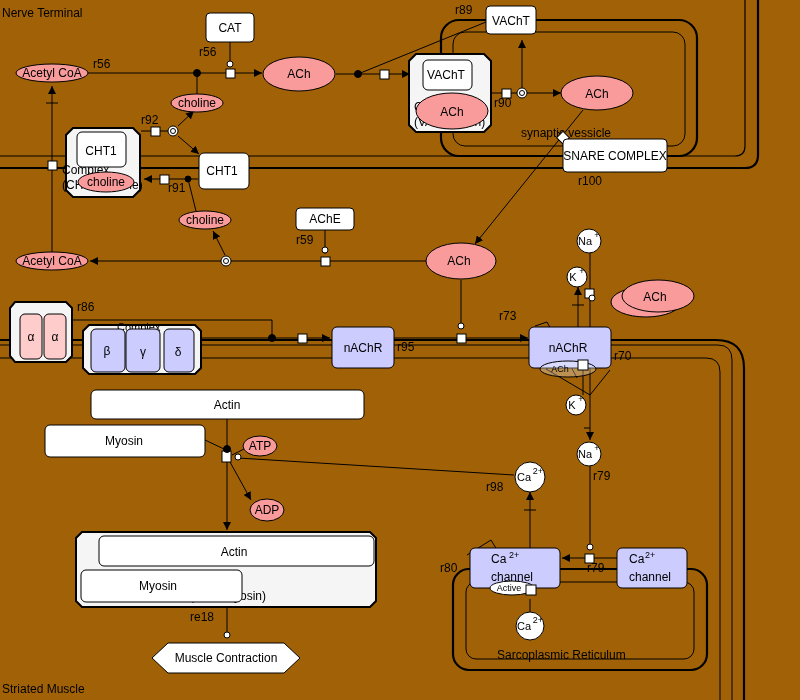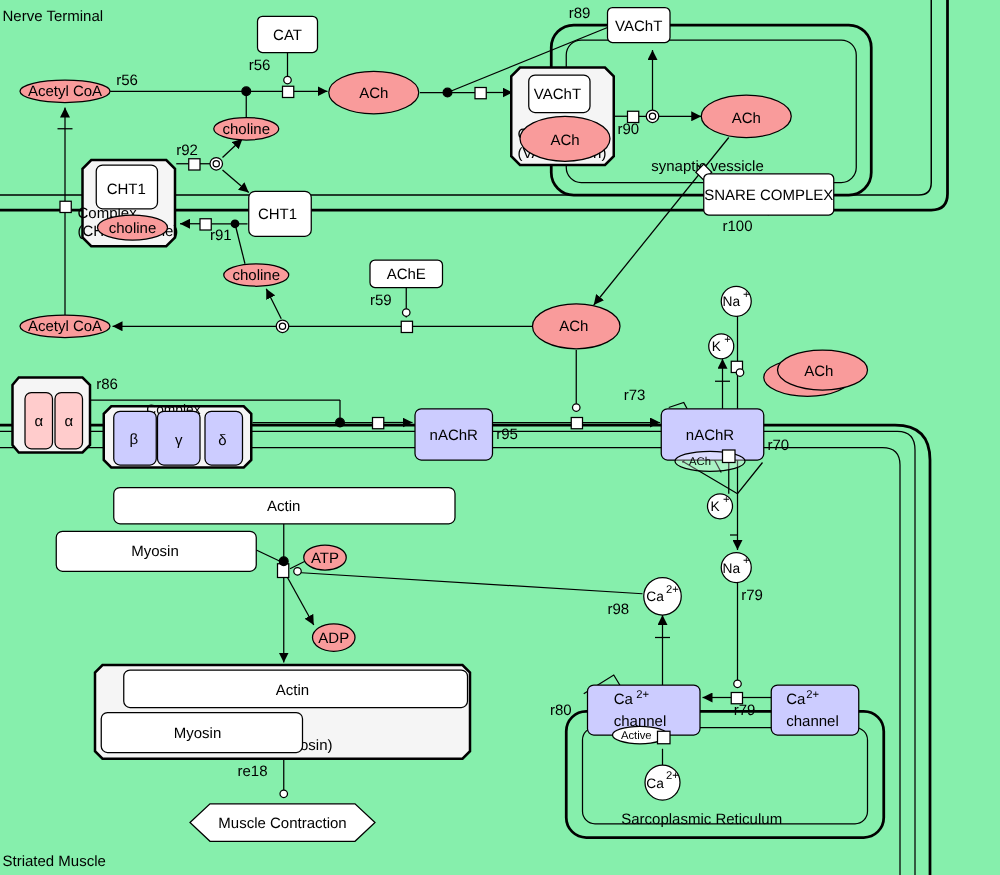--- a/index.html
+++ b/index.html
@@ -1,16 +1,16 @@
 <!DOCTYPE html>
 <html><head>
 <meta charset="utf-8">
 <style>
   html, body { margin: 0; padding: 0; background: #ffffff; }
-  #canvas { position: relative; width: 800px; height: 700px; overflow: hidden; background: #86efac;
+  #canvas { position: relative; width: 800px; height: 700px; overflow: hidden; background: #a16207;
             font-family: "Liberation Sans", sans-serif; }
   svg text { font-family: "Liberation Sans", sans-serif; fill: #000; }
   .lbl { font-size: 12px; }
   .small { font-size: 11px; }
   .tiny { font-size: 9px; }
 </style>
 </head>
 <body>
 
 <div id="canvas">

